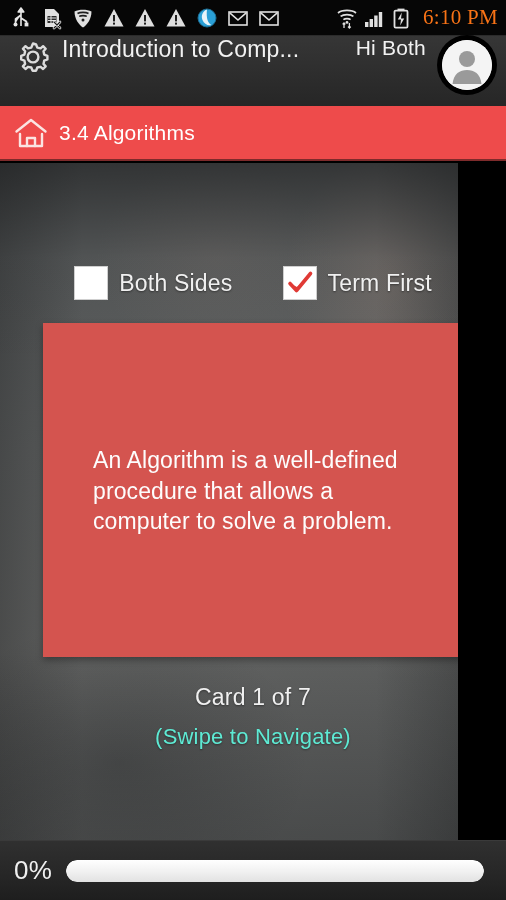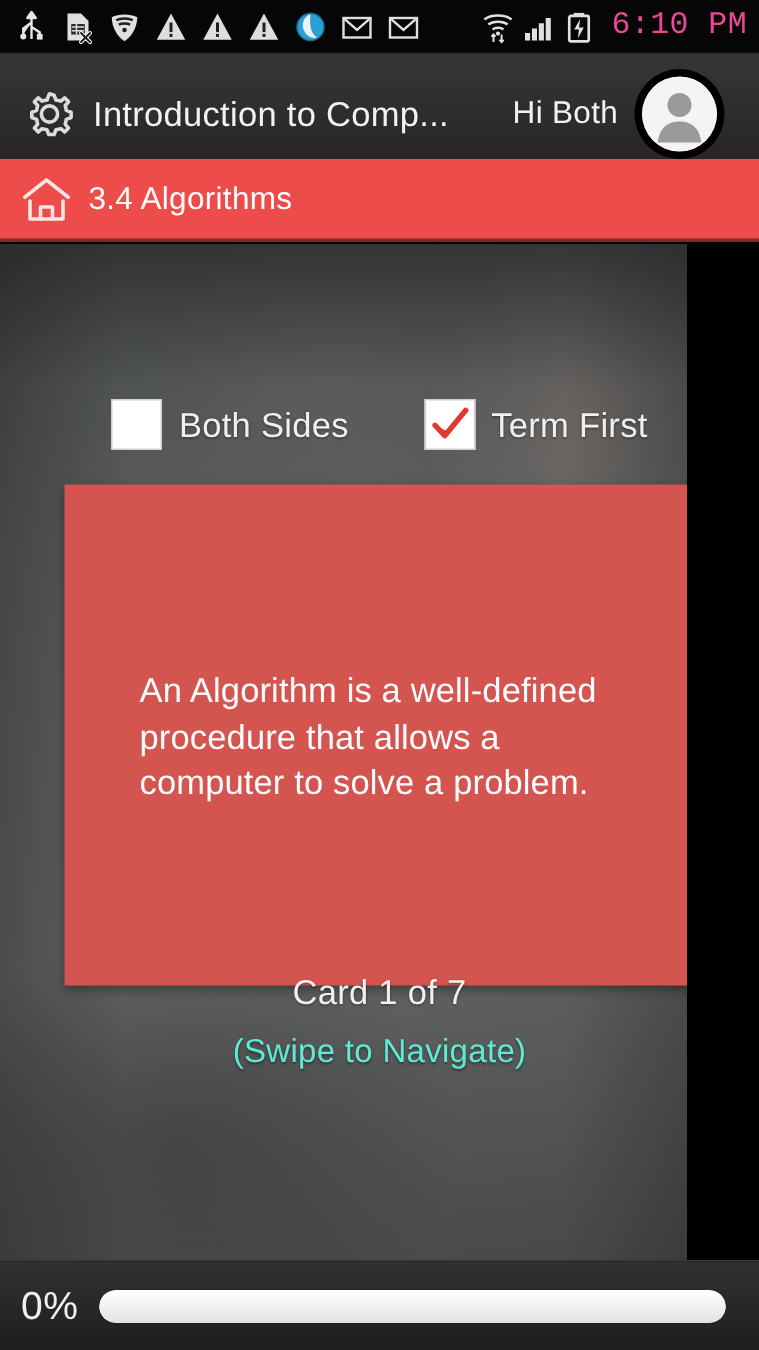--- a/index.html
+++ b/index.html
@@ -22,31 +22,31 @@
     background:#060606;
     display:flex; align-items:center;
     padding:0 8px 0 10px;
     border-bottom:1px solid #2b2b2b;
   }
   .sb-left { display:flex; align-items:center; gap:9px; flex:1; }
   .sb-right { display:flex; align-items:center; gap:5px; }
   .sb-ico { width:22px; height:24px; display:block; }
   .sb-ico svg { display:block; }
   .sb-time {
-    color:#ec4899; font-size:21px; letter-spacing:.3px;
-    margin-left:6px; font-family:Liberation Mono, monospace;
+    color:#f97316; font-size:21px; letter-spacing:.3px;
+    margin-left:6px; font-family:Liberation Serif, serif;
   }
 
   
   .header {
     position:absolute; top:36px; left:0;
     width:506px; height:80px;
     background:linear-gradient(#363636,#2c2c2c 55%,#242424);
-    display:flex; align-items:center;
-    padding:0 24px 0 12px;
+    display:flex; 
+    padding:0 10px 0 12px;
   }
   .gear-btn { width:42px; height:42px; flex:0 0 42px; }
   .app-title {
     color:#f2f2f2; font-size:23px; font-weight:400;
     margin-left:8px; flex:1;
     white-space:nowrap; overflow:hidden;
     letter-spacing:.2px;
   }
   .greeting {
     color:#f2f2f2; font-size:21px; margin-right:12px;
@@ -135,21 +135,21 @@
   }
   .card-text {
     color:#fdfdfd; font-size:23px; line-height:1.33;
     letter-spacing:.1px;
     max-width:315px;
     transform:translateY(2px);
   }
 
   
   .counter-wrap {
-    position:absolute; top:485px; left:0; width:506px;
+    position:absolute; top:521px; left:0; width:506px;
     text-align:center;
   }
   .counter-main {
     color:#f0f0f0; font-size:23px; letter-spacing:.2px;
     text-shadow:0 1px 2px rgba(0,0,0,.4);
   }
   .counter-sub {
     color:#5eead4; font-size:22px; letter-spacing:.2px;
     margin-top:13px;
     text-shadow:0 1px 2px rgba(0,0,0,.4);

